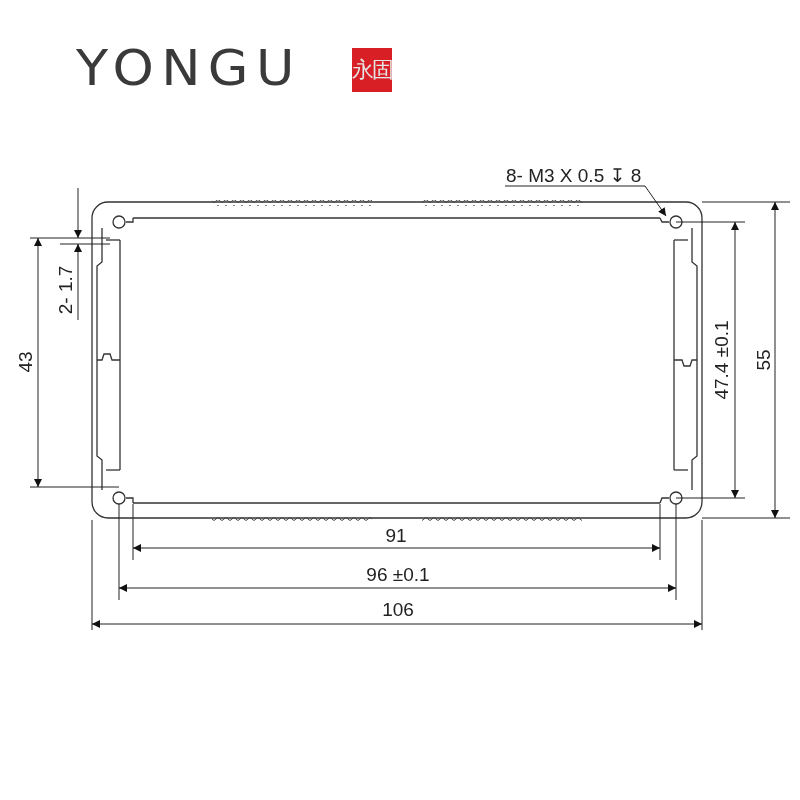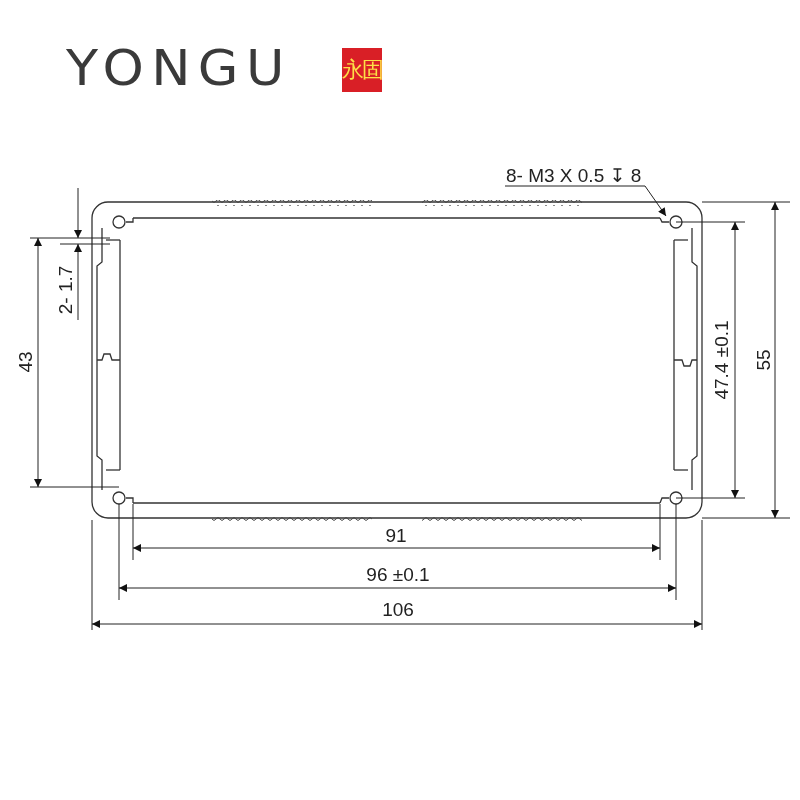--- a/index.html
+++ b/index.html
@@ -1,19 +1,19 @@
 <!DOCTYPE html>
 <html><head>
 <meta charset="utf-8">
 <style>
   html, body { margin: 0; padding: 0; background: #ffffff; }
   body { width: 800px; height: 800px; position: relative; overflow: hidden; font-family: "DejaVu Sans Condensed", "DejaVu Sans", sans-serif; }
-  .logo { position: absolute; left: 66px; top: 40px; height: 56px; display: flex; align-items: center; }
+  .logo { position: absolute; left: 76px; top: 40px; height: 56px; display: flex; align-items: center; }
   .logo-text { font-family: "DejaVu Sans", sans-serif; font-size: 50px; letter-spacing: 7px; color: #3a3a3a; font-weight: normal; line-height: 56px; transform: scaleX(1.05); transform-origin: left center; }
-  .logo-seal { position: absolute; left: 276px; top: 8px; width: 40px; height: 44px; background: #d91f26; color: #fde047; display: flex; align-items: center; justify-content: center; font-size: 22px; font-family: "DejaVu Serif", serif; letter-spacing: -2px; }
+  .logo-seal { position: absolute; left: 276px; top: 8px; width: 40px; height: 44px; background: #d91f26; color: #e5e5e5; display: flex; align-items: center; justify-content: center; font-size: 22px; font-family: "DejaVu Serif", serif; letter-spacing: -2px; }
   svg { position: absolute; left: 0; top: 0; }
   .dim-text { font-family: "Liberation Sans Narrow", "Liberation Sans", sans-serif; font-size: 19px; fill: #222; }
 </style>
 </head>
 <body>
 
 <div class="logo">
   <span class="logo-text">YONGU</span>
   <span class="logo-seal">永固</span>
 </div>

